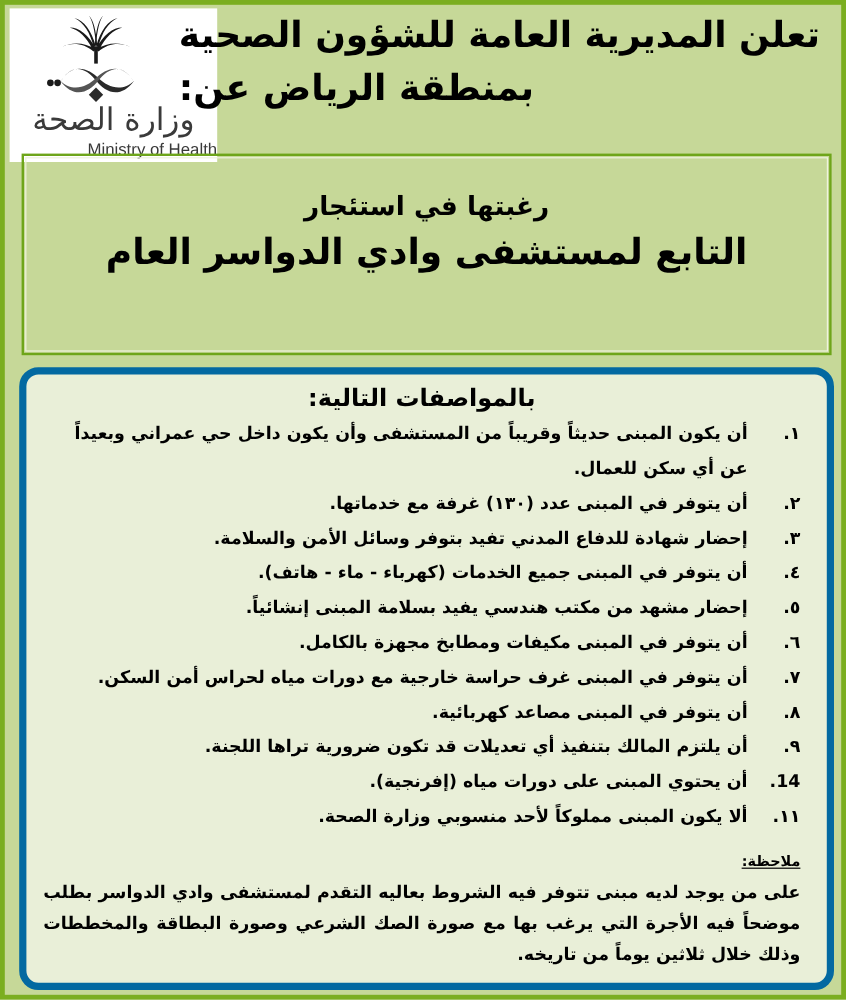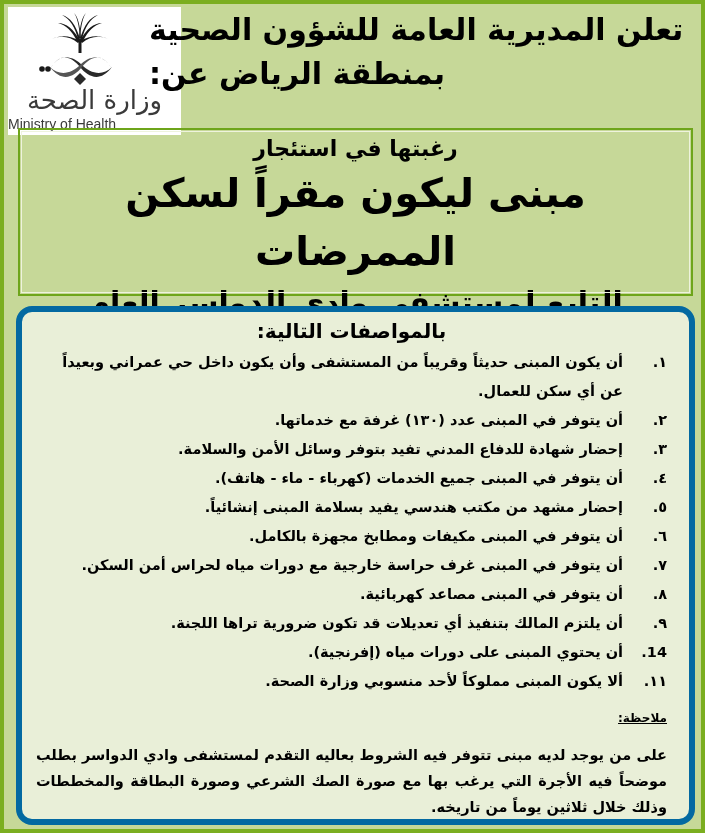--- a/index.html
+++ b/index.html
@@ -23,36 +23,36 @@
       direction: ltr;
     }
     .logo-emblem { position: absolute; left: 22px; top: 4px; width: 100px; height: 80px; }
     .logo-ar {
       position: absolute; left: 0; right: 0; top: 78px;
       text-align: center; font-size: 26px; color: #3a3a3a;
       font-family: "DejaVu Sans", sans-serif; direction: rtl; line-height: 30px;
     }
     .logo-en {
       position: absolute; left: 0; right: 0; top: 108px;
-      text-align: left; font-size: 14px; color: #3a3a3a;
+      text-align: right; font-size: 14px; color: #3a3a3a;
       font-family: "Liberation Sans", sans-serif; line-height: 18px;
     }
     .header-title {
       position: absolute; right: 12px; top: 4px; width: 540px;
       text-align: left; color: #000;
       font-weight: bold; font-size: 30px; line-height: 44px;
     }
     .title-box {
       position: absolute; left: 14px; top: 124px;
       width: 675px; height: 168px; box-sizing: border-box;
       border: 2px solid #6ea51a;
       outline: 1px solid #eef3dd; outline-offset: -4px;
       text-align: center; color: #000;
     }
-    .tb-line1 { font-weight: bold; font-size: 22px; line-height: 30px; margin-top: 4px; }
+    .tb-line1 { font-weight: bold; font-size: 22px; line-height: 30px; margin-top: 28px; }
     .tb-line2 { font-weight: bold; font-size: 40px; line-height: 58px; letter-spacing: 1px; }
     .tb-line3 { font-weight: bold; font-size: 30px; line-height: 46px; }
     .content {
       position: absolute; left: 12px; top: 302px;
       width: 679px; height: 519px; box-sizing: border-box;
       background: #e9efd8;
       border: 6px solid #0369a1;
       border-radius: 16px;
       color: #000;
       padding: 6px 22px 0 14px;
@@ -68,21 +68,21 @@
     }
     .spec-num { width: 44px; flex: 0 0 44px; text-align: right; }
     .spec-text { flex: 1; }
     .spec-item.wrap .spec-text { line-height: 29px; }
     .note-heading {
       font-weight: bold; font-size: 12px; line-height: 24px;
       text-decoration: underline; margin-top: 10px;
     }
     .note-body {
       font-weight: bold; font-size: 14.5px; line-height: 26px;
-      text-align: justify; text-align-last: right; margin-top: 12px;
+      text-align: justify; text-align-last: right; margin-top: 1px;
     }
   </style>
 </head>
 <body>
 
 <div class="frame">
 
   <div class="logo-box">
     <svg class="logo-emblem" viewBox="0 0 100 80">
 
@@ -108,21 +108,20 @@
     <div class="logo-en">Ministry of Health</div>
   </div>
 
   <div class="header-title">
     <div>تعلن المديرية العامة للشؤون الصحية</div>
     <div>بمنطقة الرياض عن:</div>
   </div>
 
   <div class="title-box">
     <div class="tb-line1">رغبتها في استئجار</div>
-    <div class="tb-line2">مبنى ليكون مقراً لسكن الممرضات</div>
     <div class="tb-line3">التابع لمستشفى وادي الدواسر العام</div>
   </div>
 
   <div class="content">
     <div class="spec-heading">بالمواصفات التالية:</div>
     <ol class="spec-list">
       <li class="spec-item wrap">
         <span class="spec-num">١.</span>
         <span class="spec-text">أن يكون المبنى  حديثاً وقريباً من المستشفى وأن يكون داخل حي عمراني وبعيداً عن أي سكن للعمال.</span>
       </li>

